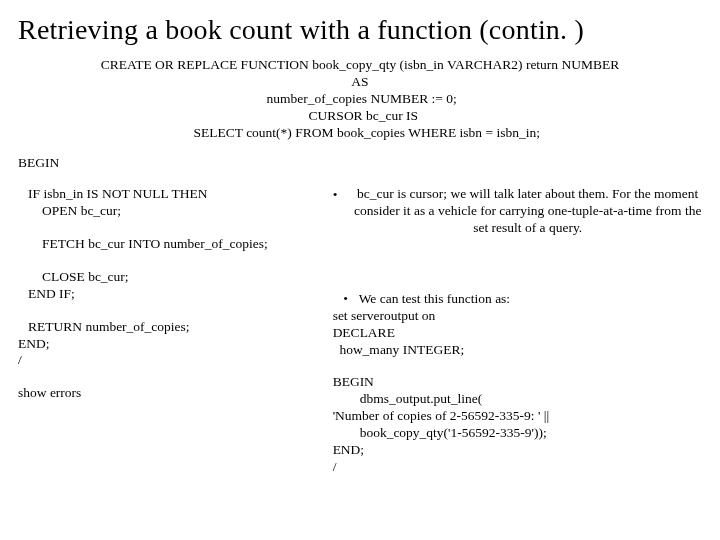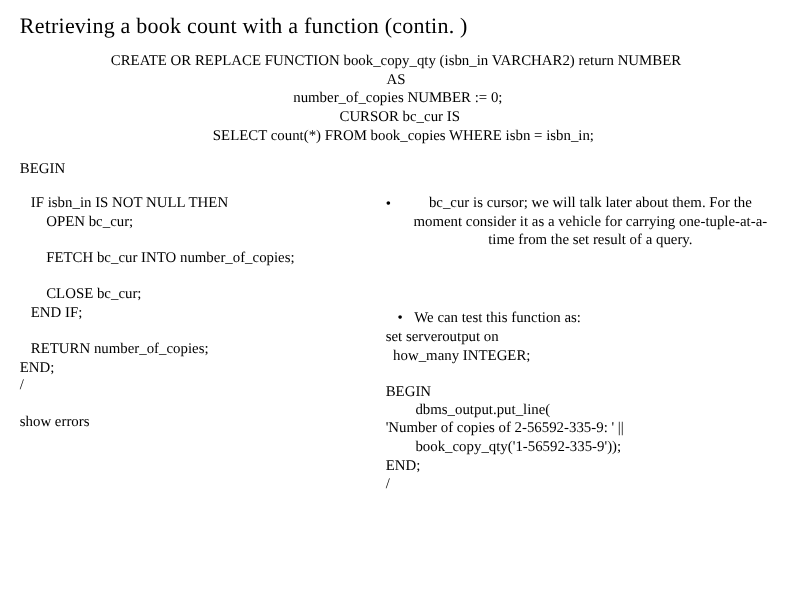--- a/index.html
+++ b/index.html
@@ -8,38 +8,37 @@
     width: 720px;
     height: 540px;
     box-sizing: border-box;
     font-family: "Times New Roman", Times, serif;
     color: #000;
     background: #fff;
     font-size: 14px;
     line-height: 1.25;
   }
   .title {
-    font-size: 20px;
+    font-size: 28px;
     font-weight: normal;
     margin: 0 0 10px 0;
     letter-spacing: 0.2px;
   }
   .code-top {
     font-size: 13.5px;
     margin-bottom: 14px;
   }
   .code-top div { white-space: pre; text-align: center; }
   .begin {
     font-size: 13.5px;
     margin-bottom: 14px;
   }
   .two-col {
     display: flex;
     flex-direction: row;
-    gap: 18px;
   }
   .left-col {
     width: 46%;
     font-size: 13.5px;
     flex-shrink: 0;
   }
   .right-col {
     width: 54%;
     font-size: 13.5px;
   }
@@ -108,20 +107,21 @@
     <div style="height:40px"></div>
 
     <div style="">
       <div>
         <span style="display:inline-block;width:26px;text-align:center">•</span><span>We can test this function as:</span>
       </div>
       <div>set serveroutput on</div>
     </div>
 
     <div class="block">
+      <div class="preline">DECLARE</div>
       <div class="preline">  how_many INTEGER;</div>
     </div>
 
     <div class="block">
       <div class="preline">BEGIN</div>
       <div class="preline">        dbms_output.put_line(</div>
       <div class="preline">'Number of copies of 2-56592-335-9: ' ||</div>
       <div class="preline">        book_copy_qty('1-56592-335-9'));</div>
       <div class="preline">END;</div>
       <div class="preline">/</div>

